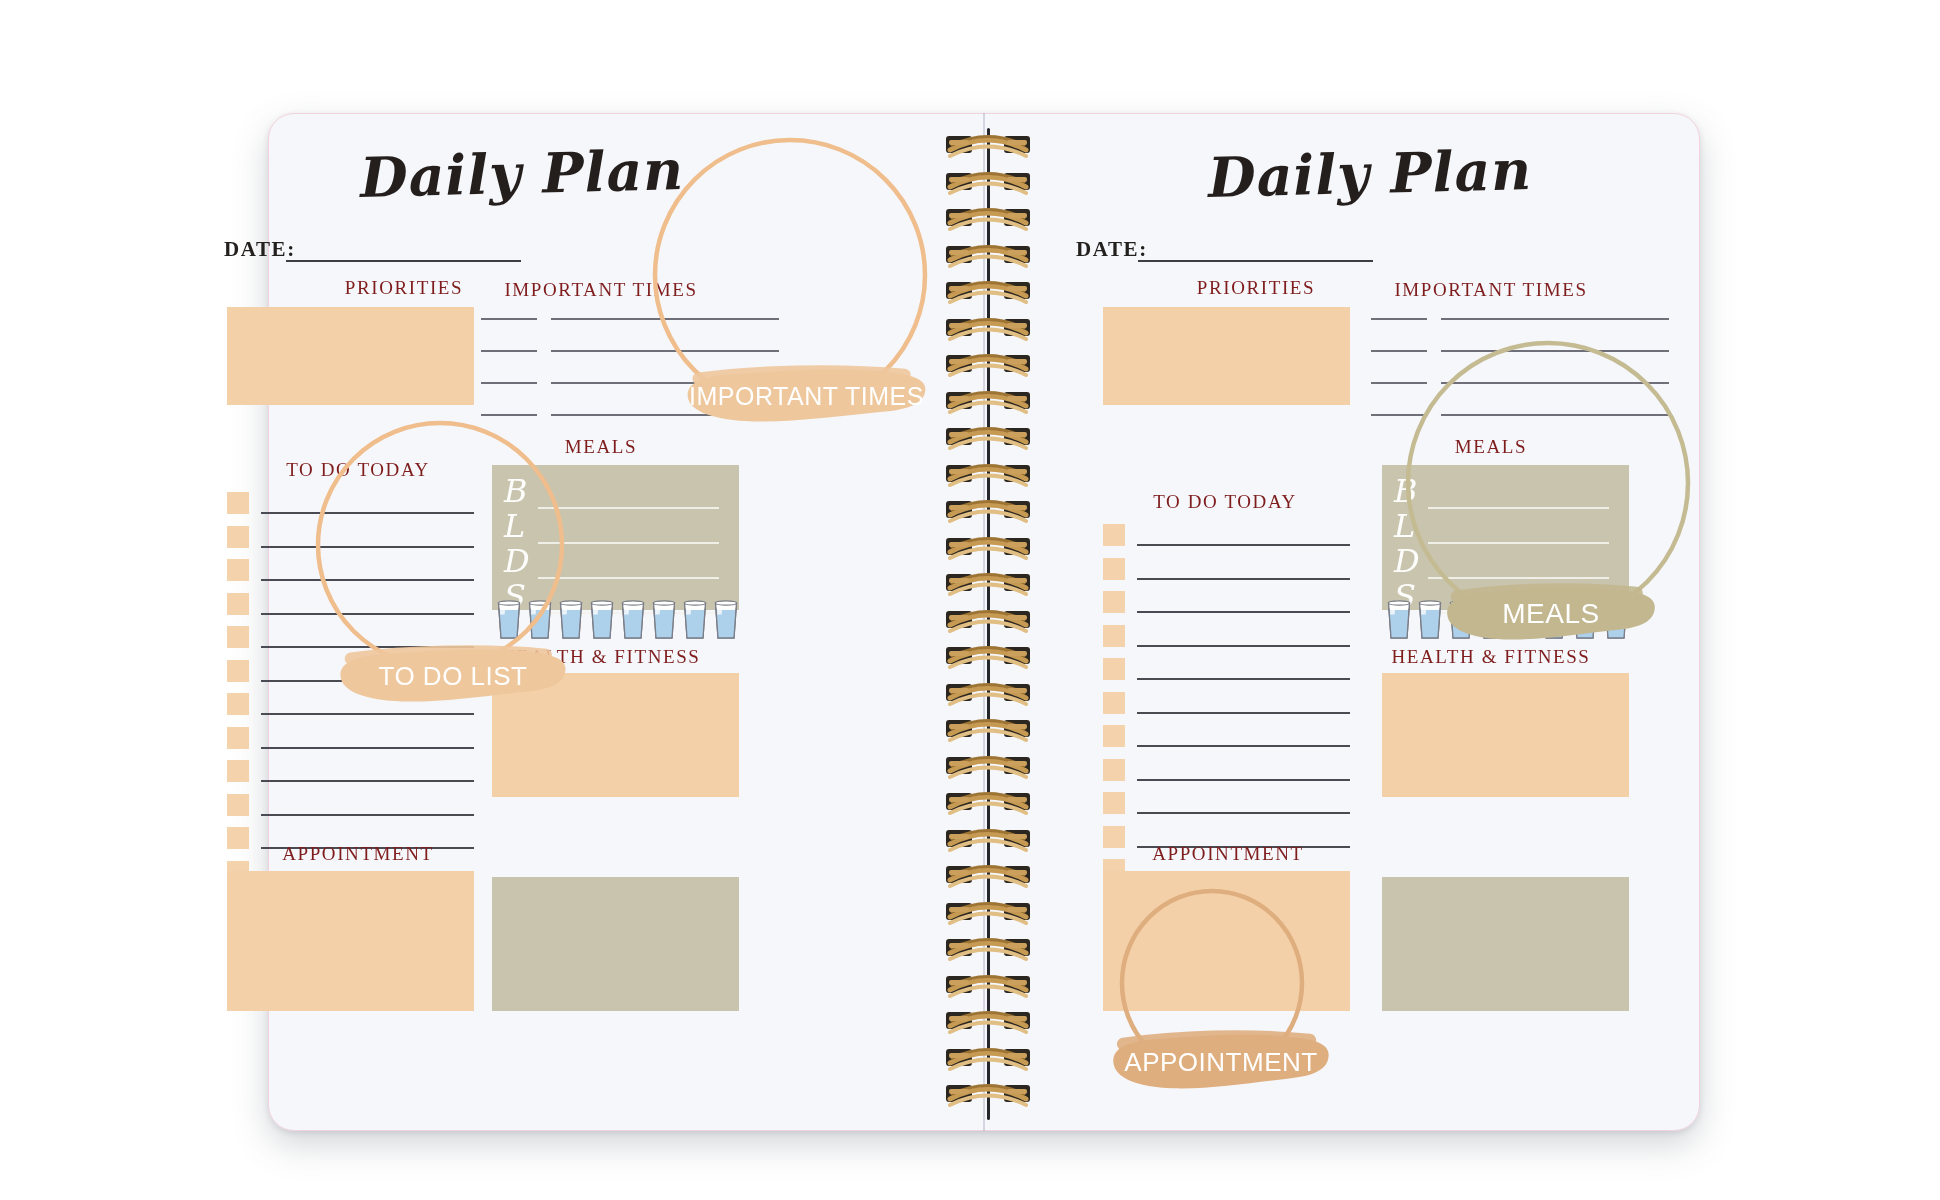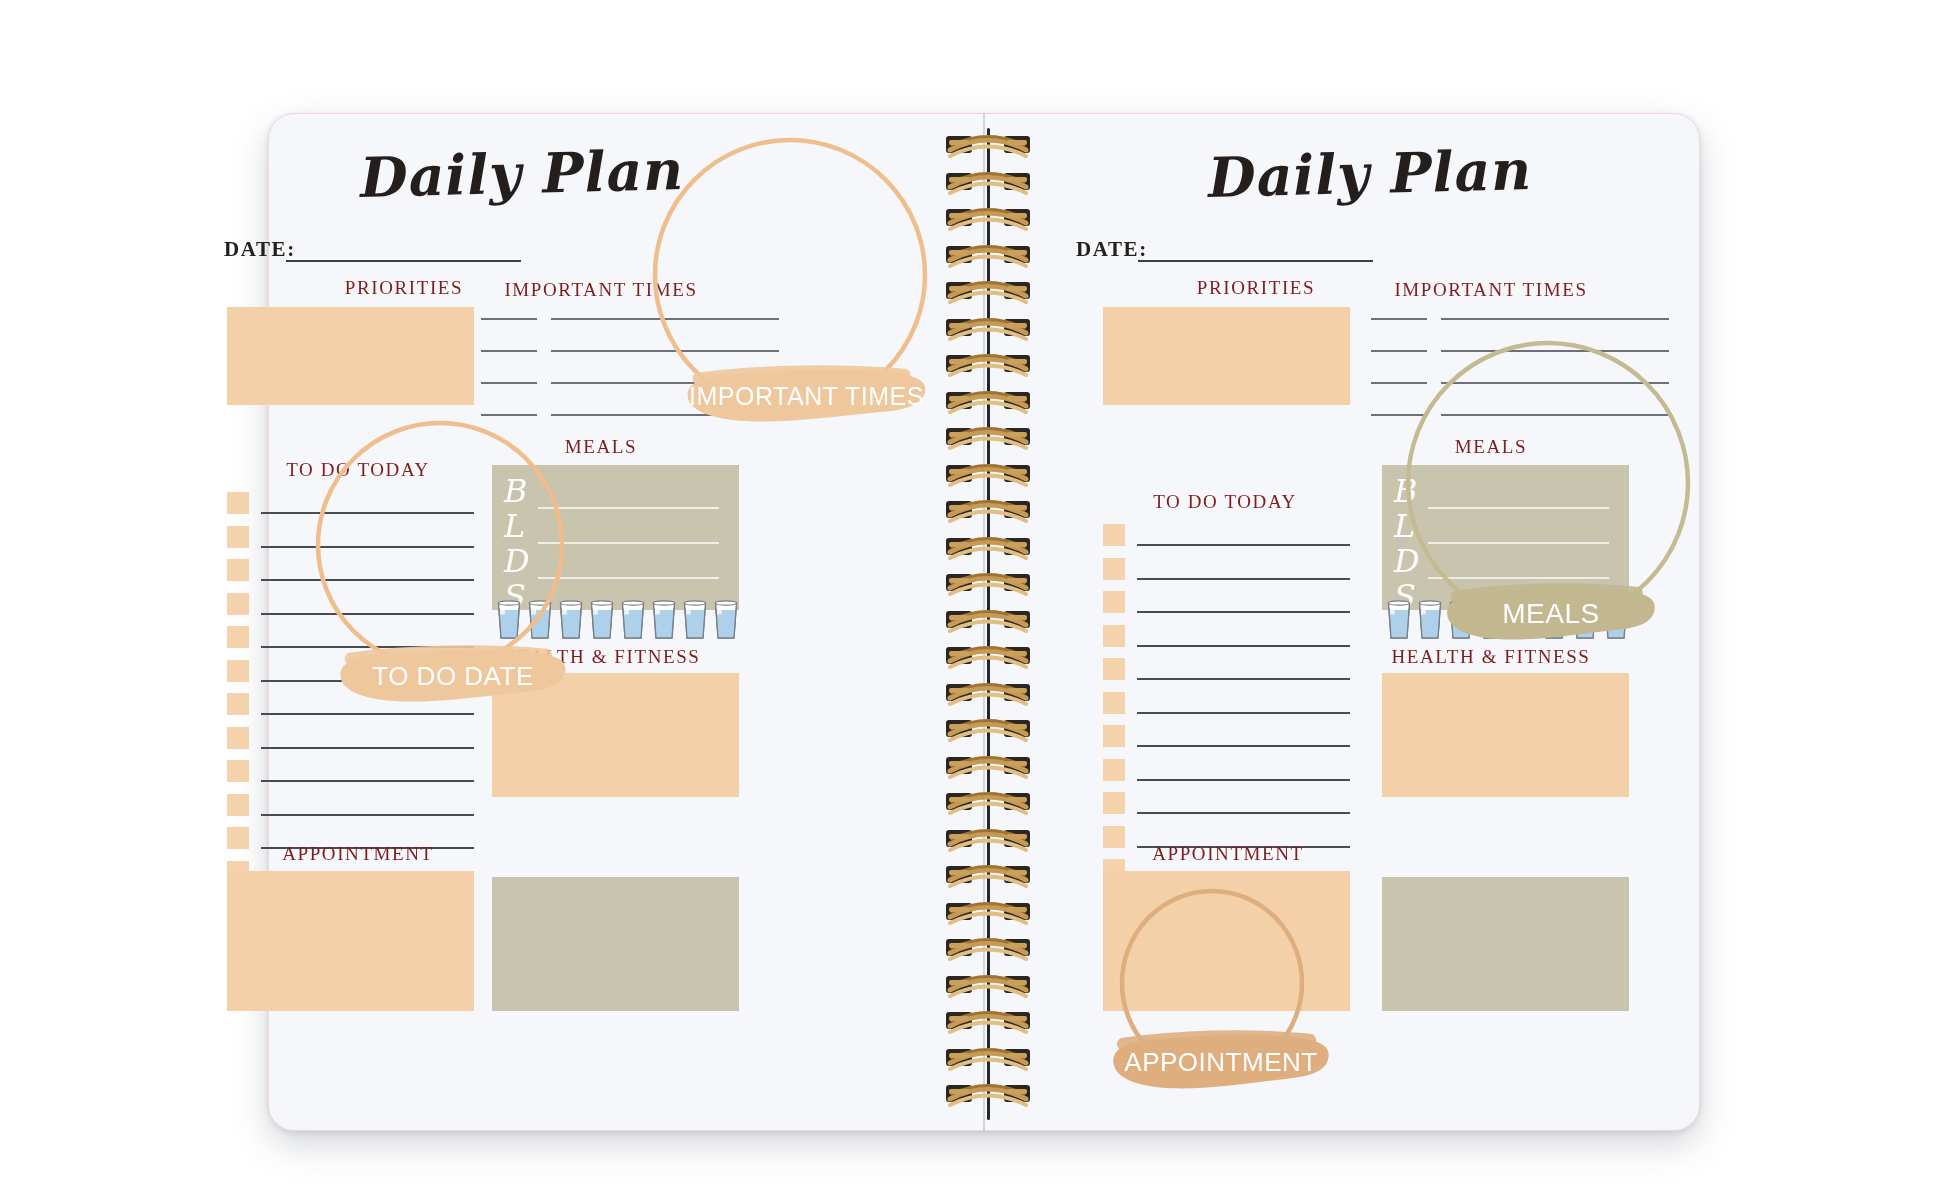--- a/index.html
+++ b/index.html
@@ -723,21 +723,21 @@
             <path d="M 3.48 31
              C 2.32 16.12, 23.200000000000003 9.92, 51.04 8.680000000000001
              C 85.84 6.2, 127.60000000000001 3.1, 164.72 4.96
              C 197.2 6.82, 229.68 8.680000000000001, 228.52 24.8
              C 227.82399999999998 37.199999999999996, 215.76000000000002 44.64, 185.60000000000002 47.12
              C 148.48 50.839999999999996, 104.4 57.660000000000004, 64.96000000000001 56.42
              C 30.16 55.18, 4.64 47.12, 3.48 31 Z" fill="#eec79c"></path>
             <path d="M 13.92 13.64 C 69.6 6.2, 143.84 3.7199999999999998, 208.8 9.92" fill="none" stroke="#eec79c" stroke-width="12.4" stroke-linecap="round" opacity="0.9"></path>
           </svg>
         </div>
-        <div class="btxt" style="font-size: 26px;">TO DO DATE</div>
+        <div class="btxt" style="font-size: 26px;">TO DO LIST</div>
       </div>
       <div class="anno-circle" style="left: 1394px; top: 329px; width: 308px; height: 308px;"><svg width="308" height="308" viewBox="0 0 308 308">
           <ellipse cx="154" cy="154" rx="140" ry="140" fill="none" stroke="#c4bb92" stroke-width="4.5" stroke-linecap="round"></ellipse>
         </svg></div>
       <div class="badge" style="left: 1444px; top: 583px; width: 214px; height: 62px;">
         <div class="brush">
           <svg width="214" height="62" viewBox="0 0 214 62" style="display:block">
             <path d="M 3.21 31
              C 2.14 16.12, 21.400000000000002 9.92, 47.08 8.680000000000001
              C 79.17999999999999 6.2, 117.7 3.1, 151.94 4.96

